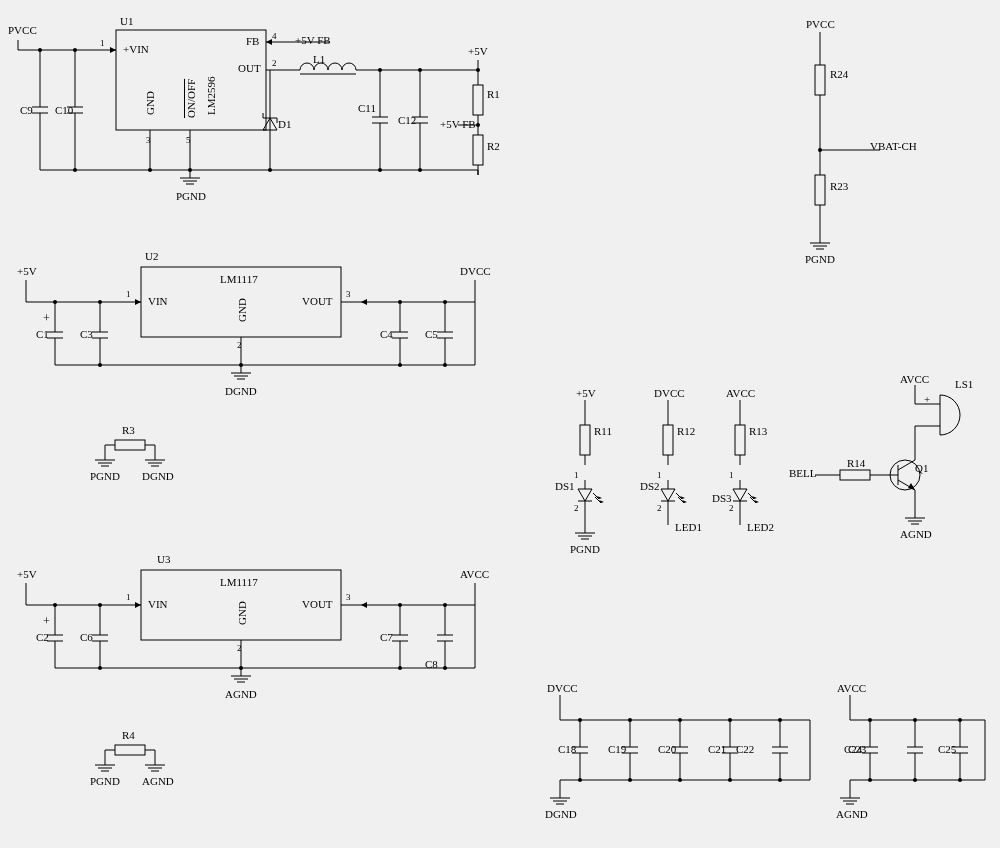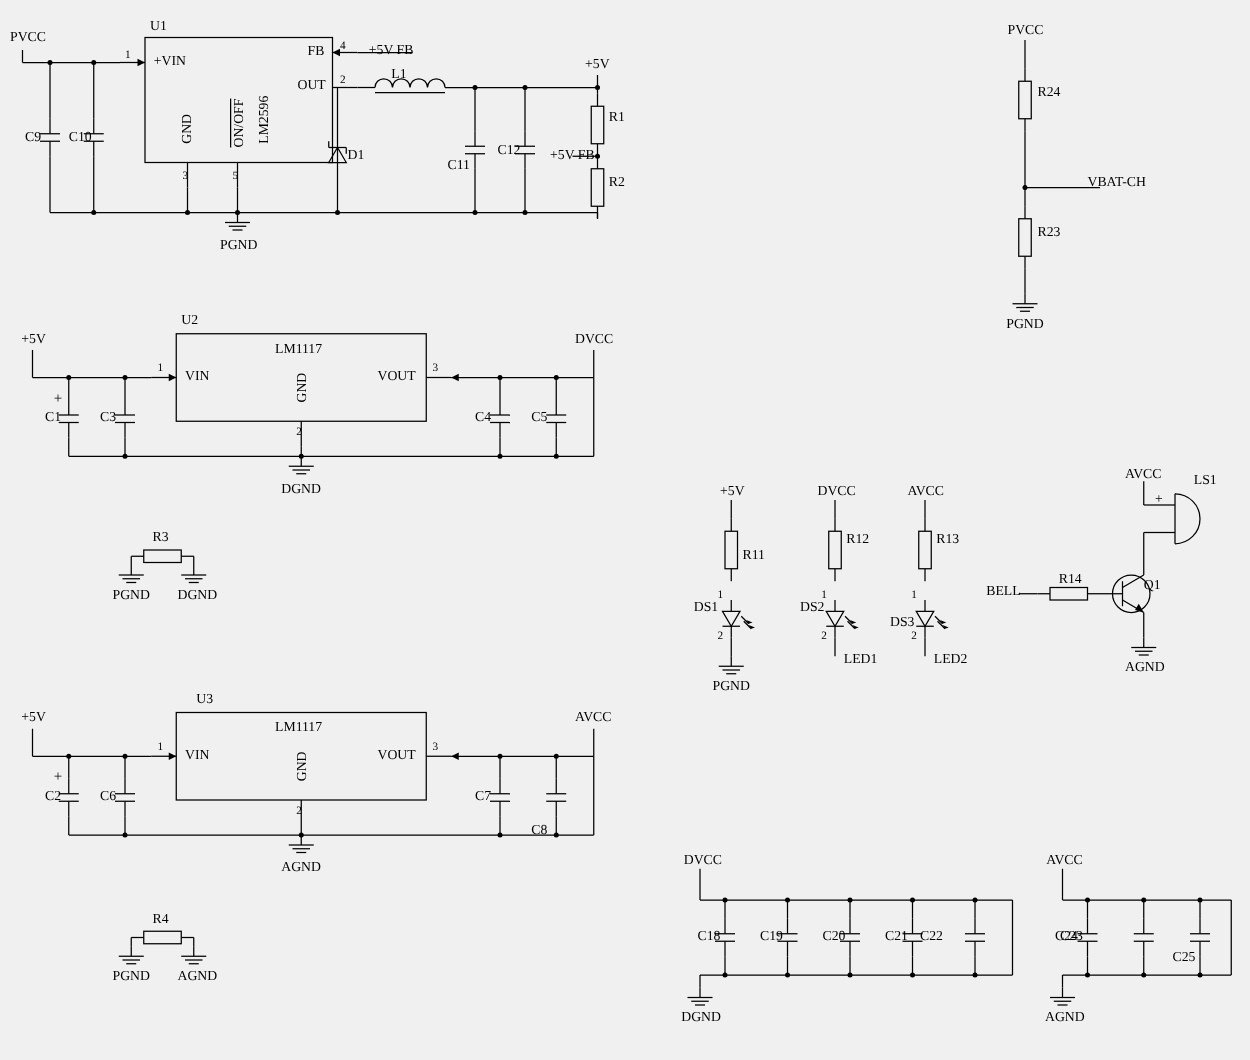--- a/index.html
+++ b/index.html
@@ -390,21 +390,21 @@
 <div class="label" style="left:205px;top:115px;transform:rotate(-90deg);transform-origin:left top">LM2596</div>
 <div class="label" style="left:246px;top:35px">FB</div>
 <div class="label small" style="left:272px;top:31px">4</div>
 <div class="label" style="left:238px;top:62px">OUT</div>
 <div class="label small" style="left:272px;top:58px">2</div>
 <div class="label" style="left:295px;top:34px">+5V FB</div>
 <div class="label" style="left:313px;top:53px">L1</div>
 <div class="label" style="left:278px;top:118px">D1</div>
 <div class="label" style="left:20px;top:104px">C9</div>
 <div class="label" style="left:55px;top:104px">C10</div>
-<div class="label" style="left:358px;top:126px">C11</div>
+<div class="label" style="left:358px;top:102px">C11</div>
 <div class="label" style="left:398px;top:114px">C12</div>
 <div class="label" style="left:468px;top:45px">+5V</div>
 <div class="label" style="left:487px;top:88px">R1</div>
 <div class="label" style="left:440px;top:118px">+5V FB</div>
 <div class="label" style="left:487px;top:140px">R2</div>
 <div class="label" style="left:176px;top:190px">PGND</div>
 
 <div class="label" style="left:145px;top:250px">U2</div>
 <div class="label" style="left:220px;top:273px">LM1117</div>
 <div class="label" style="left:17px;top:265px">+5V</div>
@@ -445,21 +445,21 @@
 
 <div class="label" style="left:806px;top:18px">PVCC</div>
 <div class="label" style="left:830px;top:68px">R24</div>
 <div class="label" style="left:870px;top:140px">VBAT-CH</div>
 <div class="label" style="left:830px;top:180px">R23</div>
 <div class="label" style="left:805px;top:253px">PGND</div>
 
 <div class="label" style="left:576px;top:387px">+5V</div>
 <div class="label" style="left:654px;top:387px">DVCC</div>
 <div class="label" style="left:726px;top:387px">AVCC</div>
-<div class="label" style="left:594px;top:438px">R11</div>
+<div class="label" style="left:594px;top:425px">R11</div>
 <div class="label" style="left:677px;top:425px">R12</div>
 <div class="label" style="left:749px;top:425px">R13</div>
 <div class="label" style="left:555px;top:480px">DS1</div>
 <div class="label" style="left:640px;top:480px">DS2</div>
 <div class="label" style="left:712px;top:492px">DS3</div>
 <div class="label small" style="left:574px;top:470px">1</div>
 <div class="label small" style="left:574px;top:503px">2</div>
 <div class="label small" style="left:657px;top:470px">1</div>
 <div class="label small" style="left:657px;top:503px">2</div>
 <div class="label small" style="left:729px;top:470px">1</div>
@@ -480,14 +480,14 @@
 <div class="label" style="left:558px;top:743px">C18</div>
 <div class="label" style="left:608px;top:743px">C19</div>
 <div class="label" style="left:658px;top:743px">C20</div>
 <div class="label" style="left:708px;top:743px">C21</div>
 <div class="label" style="left:736px;top:743px">C22</div>
 <div class="label" style="left:545px;top:808px">DGND</div>
 
 <div class="label" style="left:837px;top:682px">AVCC</div>
 <div class="label" style="left:848px;top:743px">C23</div>
 <div class="label" style="left:844px;top:743px">C24</div>
-<div class="label" style="left:938px;top:760px">C25</div>
+<div class="label" style="left:938px;top:743px">C25</div>
 <div class="label" style="left:836px;top:808px">AGND</div>
 
 </body></html>

